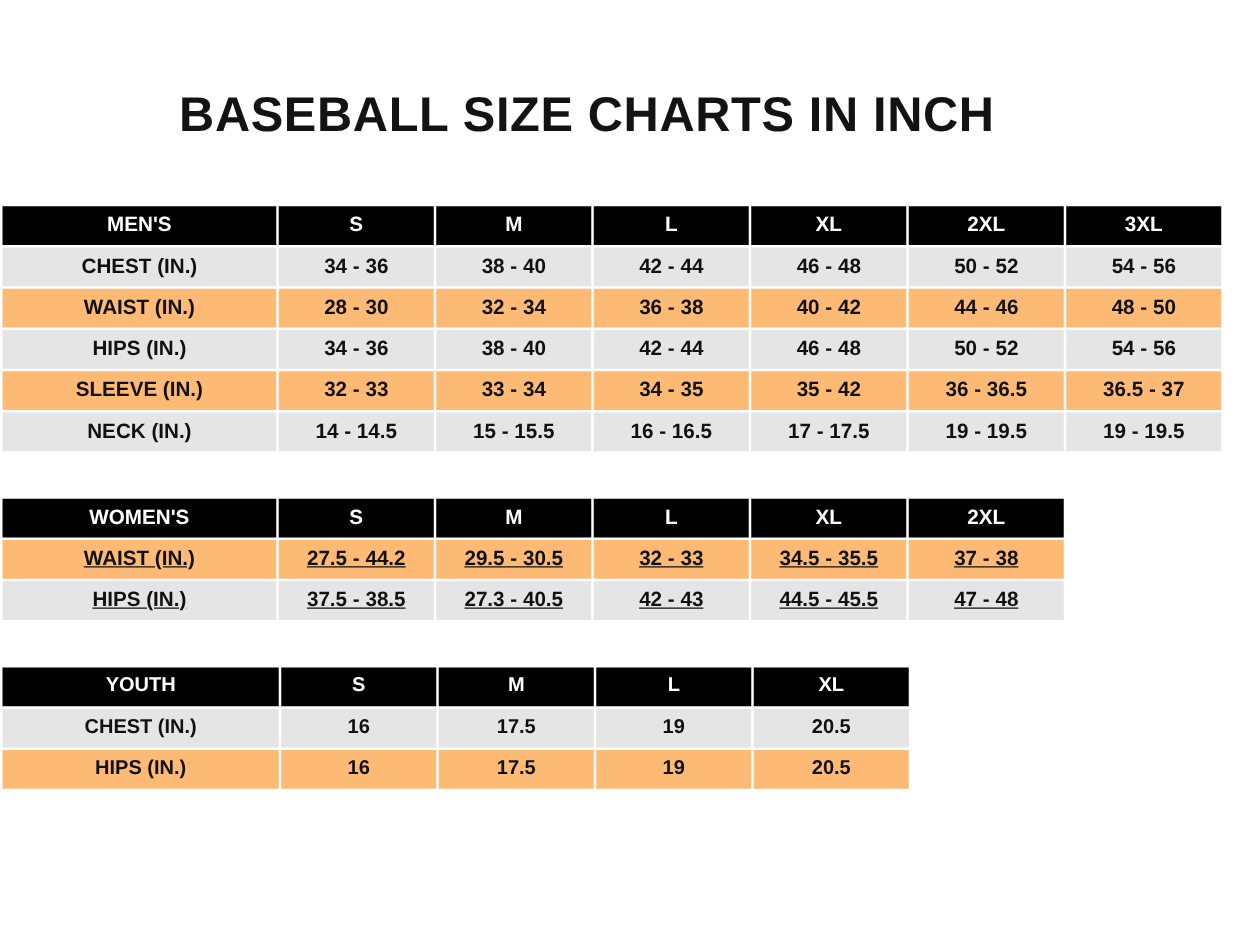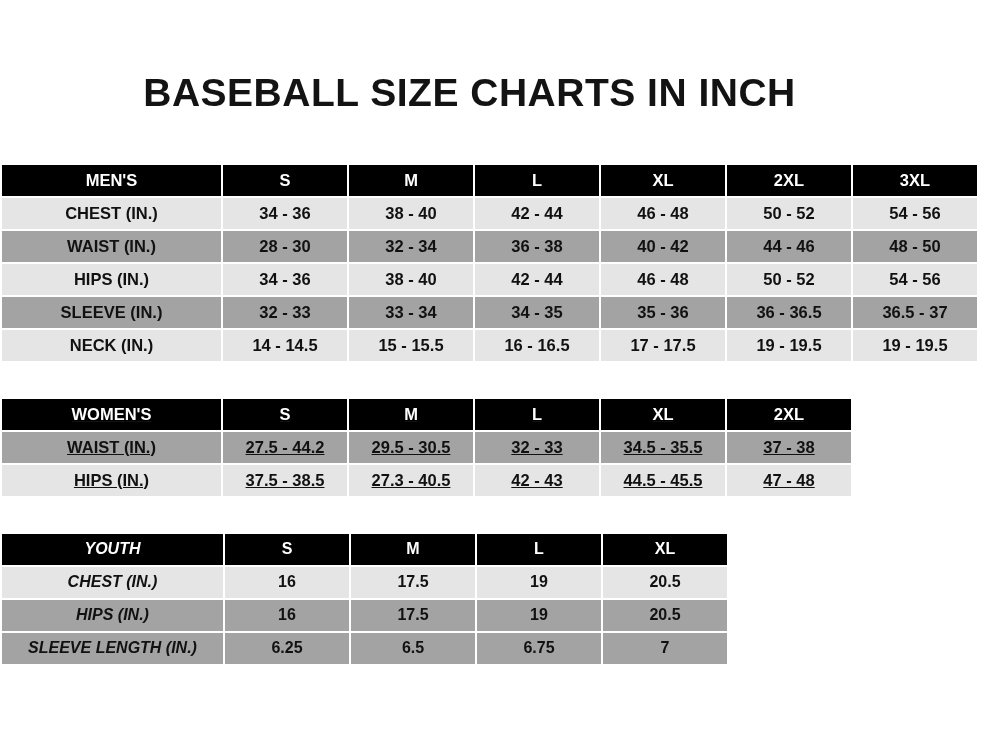--- a/index.html
+++ b/index.html
@@ -54,39 +54,39 @@
     font-size: 17px;
     height: 32px;
   }
   .hdr-row th.label-col {
     text-align: center;
   }
   .row-odd td {
     background: #e5e5e5;
   }
   .row-even td {
-    background: #a3a3a3;
+    background: #fdba74;
   }
   .label-col {
     width: 213px;
   }
   .val-col {
     width: 113px;
   }
   
   #mens-table { width: 911px; }
   #mens-table .label-col { width: 211px; }
   #mens-table .val-col { width: 116px; }
   
   #womens-table { width: 794px; text-decoration: underline; }
   #womens-table .label-col { width: 211px; }
   #womens-table .val-col { width: 116px; }
   
   #youth-table { width: 680px; }
-  #youth-table .label-col { width: 213px; font-style: italic; }
+  #youth-table .label-col { width: 213px; }
   #youth-table .val-col { width: 116px; }
   #youth-table td, #youth-table th { font-size: 16px; }
 </style>
 </head>
 <body>
 
 <div class="page">
 
   <h1 class="title">BASEBALL SIZE CHARTS IN INCH</h1>
 
@@ -130,21 +130,21 @@
           <td class="val-col">42 - 44</td>
           <td class="val-col">46 - 48</td>
           <td class="val-col">50 - 52</td>
           <td class="val-col">54 - 56</td>
         </tr>
         <tr class="row-even">
           <td class="label-col">SLEEVE (IN.)</td>
           <td class="val-col">32 - 33</td>
           <td class="val-col">33 - 34</td>
           <td class="val-col">34 - 35</td>
-          <td class="val-col">35 - 36</td>
+          <td class="val-col">35 - 42</td>
           <td class="val-col">36 - 36.5</td>
           <td class="val-col">36.5 - 37</td>
         </tr>
         <tr class="row-odd">
           <td class="label-col">NECK (IN.)</td>
           <td class="val-col">14 - 14.5</td>
           <td class="val-col">15 - 15.5</td>
           <td class="val-col">16 - 16.5</td>
           <td class="val-col">17 - 17.5</td>
           <td class="val-col">19 - 19.5</td>
@@ -202,24 +202,17 @@
           <td class="val-col">19</td>
           <td class="val-col">20.5</td>
         </tr>
         <tr class="row-even">
           <td class="label-col">HIPS (IN.)</td>
           <td class="val-col">16</td>
           <td class="val-col">17.5</td>
           <td class="val-col">19</td>
           <td class="val-col">20.5</td>
         </tr>
-        <tr class="row-even">
-          <td class="label-col">SLEEVE LENGTH (IN.)</td>
-          <td class="val-col">6.25</td>
-          <td class="val-col">6.5</td>
-          <td class="val-col">6.75</td>
-          <td class="val-col">7</td>
-        </tr>
       </tbody>
     </table>
 
   </div>
 </div>
 
 </body></html>

